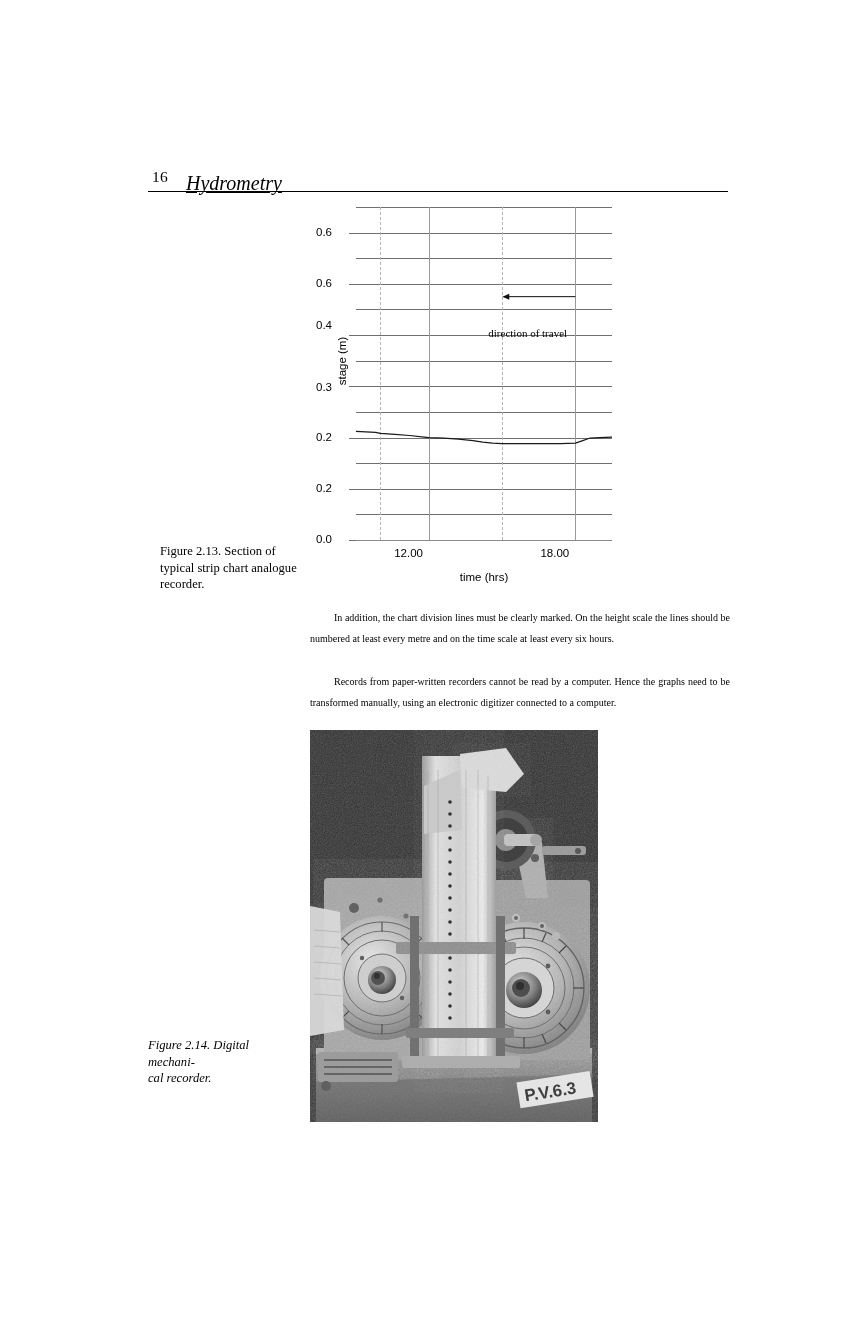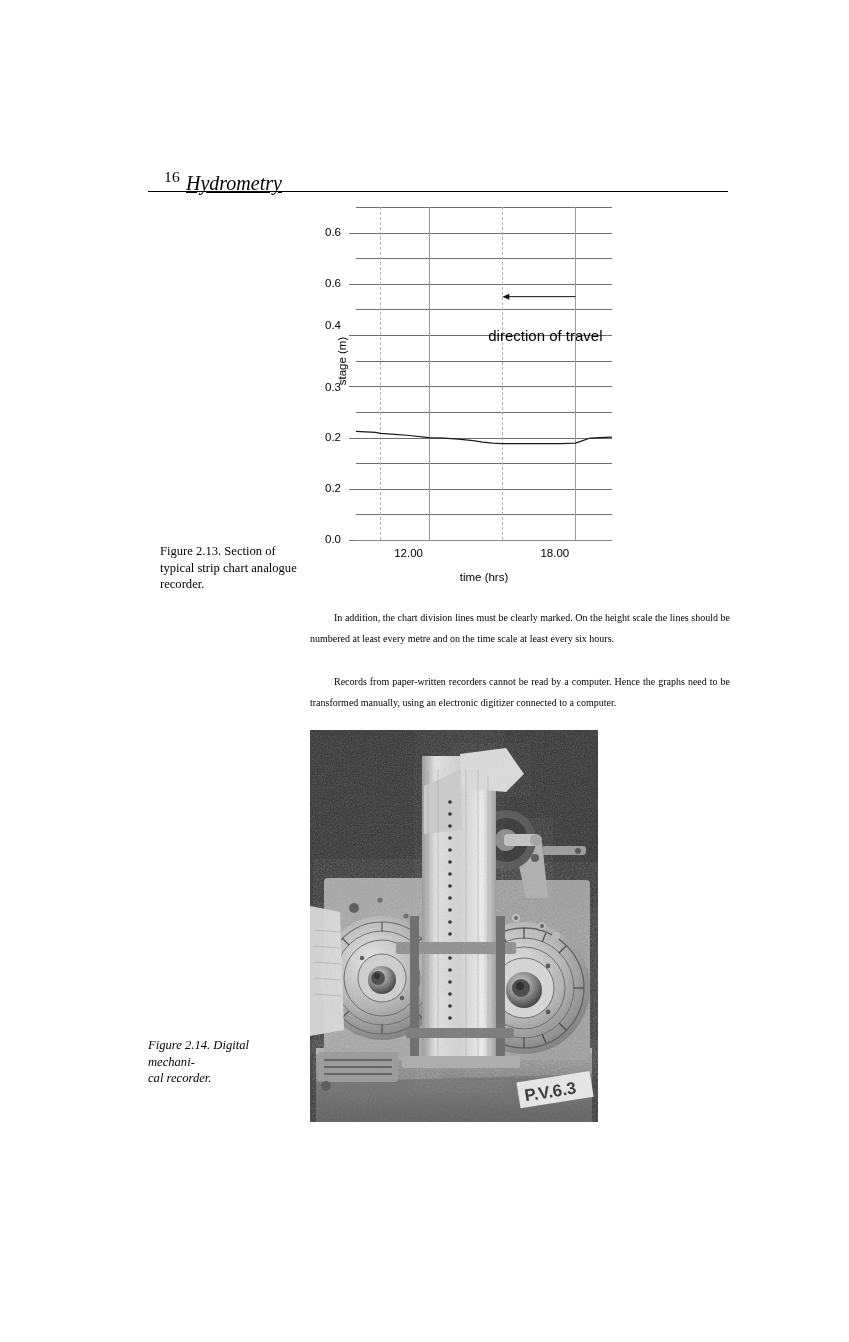--- a/index.html
+++ b/index.html
@@ -19,21 +19,21 @@
   
   #page-header {
     position: absolute;
     left: 148px;
     top: 168px;
     width: 580px;
     height: 26px;
   }
   #page-header .folio {
     position: absolute;
-    left: 16px;
+    left: 4px;
     top: 0;
     font-size: 15.5px;
     letter-spacing: 0.2px;
   }
   #page-header .running-title {
     position: absolute;
     left: 38px;
     top: 4px;
     font-size: 20px;
     font-style: italic;
@@ -84,21 +84,21 @@
     border-left: 1px solid #9a9a9a;
   }
   .grid-v.dashed {
     border-left: 1px dashed #b4b4b4;
   }
 
   .ytick-label {
     position: absolute;
     right: 262px;       
     width: 34px;
-    text-align: center;
+    text-align: left;
     font-family: "Liberation Sans", sans-serif;
     font-size: 11.5px;
     color: #000;
     transform: translateY(-7px);
   }
   .ytick-mark {
     position: absolute;
     left: -7px;
     width: 7px;
     height: 0;
@@ -131,22 +131,22 @@
     width: 120px;
     text-align: center;
     font-family: "Liberation Sans", sans-serif;
     font-size: 11.5px;
     transform: rotate(-90deg);
     transform-origin: center center;
   }
 
   .annotation-text {
     position: absolute;
-    font-family: Liberation Sans, sans-serif;
-    font-size: 15px;
+    font-family: Liberation Serif, serif;
+    font-size: 11px;
     white-space: nowrap;
     text-align: center;
   }
 
   .series-svg {
     position: absolute;
     left: 0;
     top: 0;
     width: 256px;
     height: 333px;

